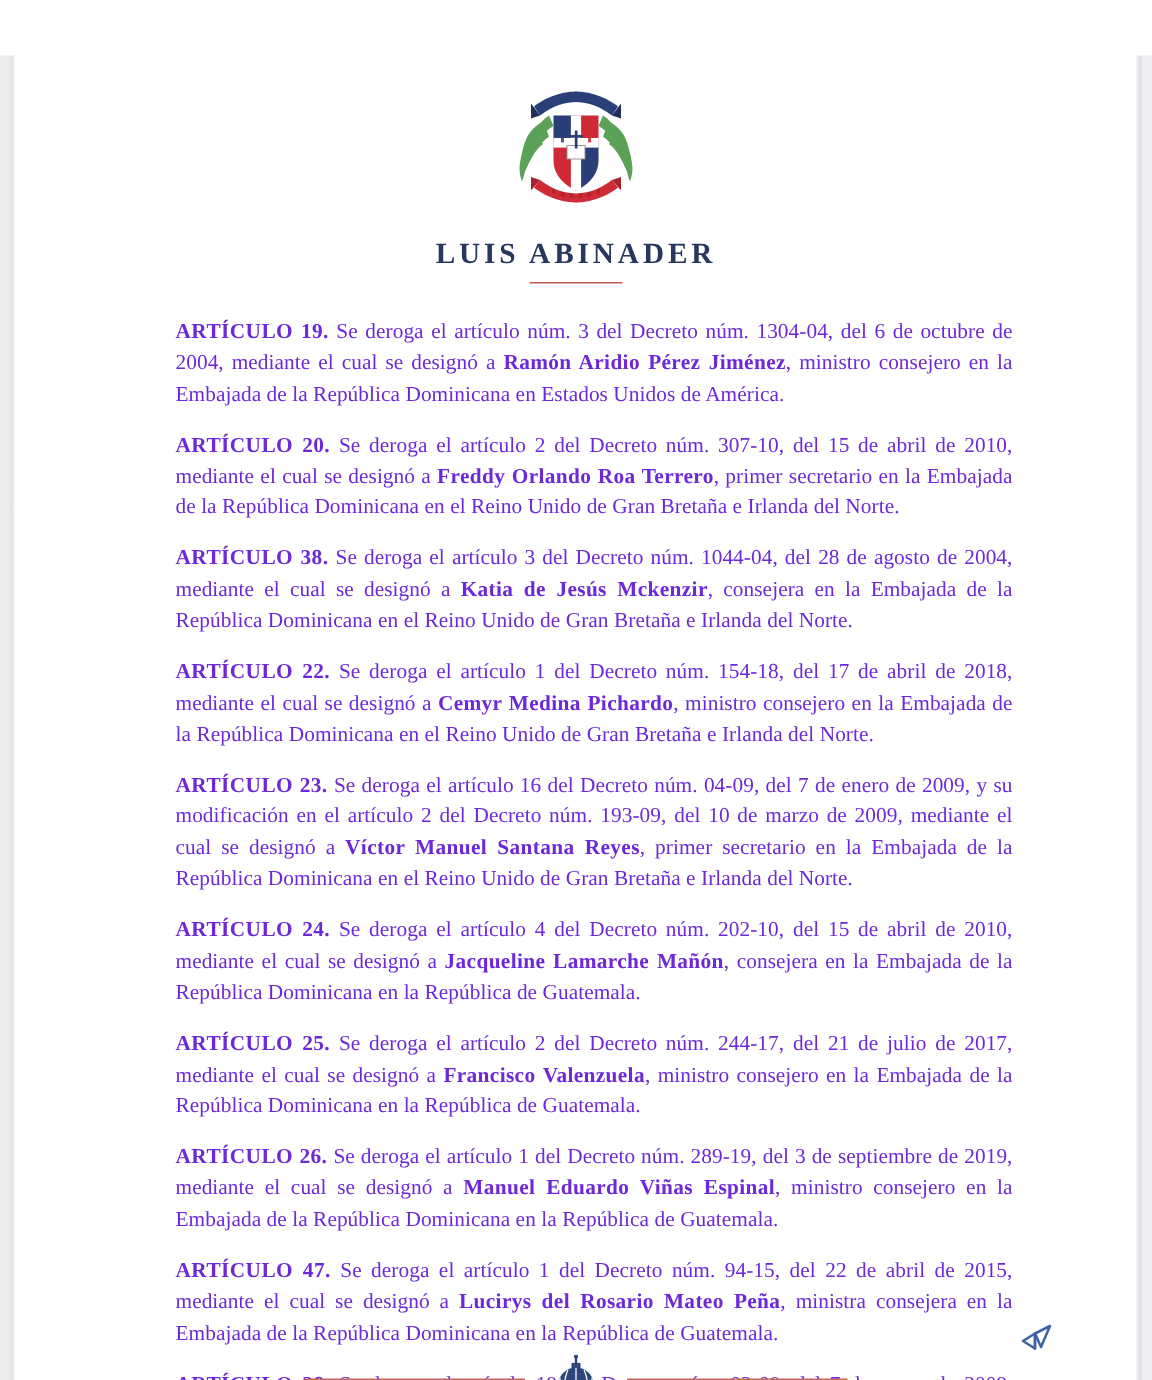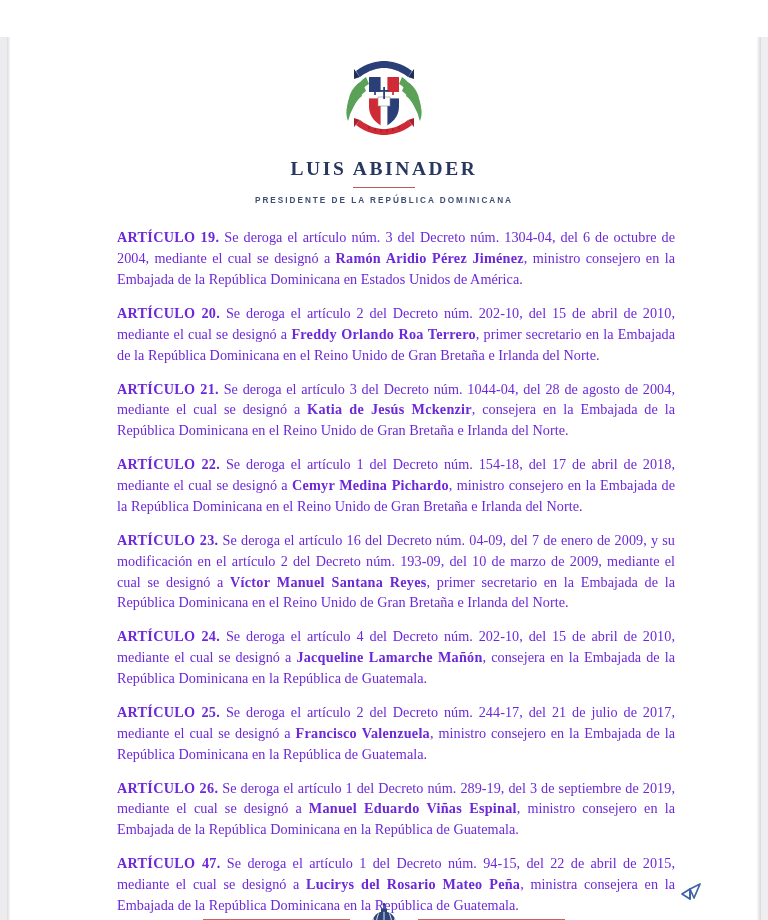--- a/index.html
+++ b/index.html
@@ -196,35 +196,34 @@
           <rect x="56" y="73" width="2" height="3"></rect>
           <rect x="62" y="71" width="2" height="3"></rect>
         </g>
       </svg>
     </span>
 
     <p class="pres-name">LUIS ABINADER</p>
 
     <hr class="name-rule">
 
-    <p class="pres-title">PRESIDENTE DE LA REPÚBLICA DOMINICANA</p>
   </div>
 
   <div class="doc-body">
 
     <p class="article">
       <span class="art-label">ARTÍCULO 19.</span><span>  Se deroga el artículo núm. 3 del Decreto núm. 1304-04, del 6 de octubre de 2004, mediante el cual se designó a </span><span class="person">Ramón Aridio Pérez Jiménez</span><span>, ministro consejero en la Embajada de la República Dominicana en Estados Unidos de América.</span>
     </p>
 
     <p class="article">
-      <span class="art-label">ARTÍCULO 20.</span><span>  Se deroga el artículo 2 del Decreto núm. 202-10,  del 15 de abril de 2010, mediante el cual se designó a </span><span class="person">Freddy Orlando Roa Terrero</span><span>, primer secretario en la Embajada de la República Dominicana en el Reino Unido de Gran Bretaña e Irlanda del Norte.</span>
-    </p>
-
-    <p class="article">
-      <span class="art-label">ARTÍCULO 21.</span><span> Se deroga el artículo 3 del Decreto núm. 1044-04, del 28 de agosto de 2004, mediante el cual se designó a </span><span class="person">Katia de Jesús Mckenzir</span><span>, consejera en la Embajada de la República Dominicana en el Reino Unido de Gran Bretaña e Irlanda del Norte.</span>
+      <span class="art-label">ARTÍCULO 20.</span><span>  Se deroga el artículo 2 del Decreto núm. 307-10,  del 15 de abril de 2010, mediante el cual se designó a </span><span class="person">Freddy Orlando Roa Terrero</span><span>, primer secretario en la Embajada de la República Dominicana en el Reino Unido de Gran Bretaña e Irlanda del Norte.</span>
+    </p>
+
+    <p class="article">
+      <span class="art-label">ARTÍCULO 38.</span><span> Se deroga el artículo 3 del Decreto núm. 1044-04, del 28 de agosto de 2004, mediante el cual se designó a </span><span class="person">Katia de Jesús Mckenzir</span><span>, consejera en la Embajada de la República Dominicana en el Reino Unido de Gran Bretaña e Irlanda del Norte.</span>
     </p>
 
     <p class="article">
       <span class="art-label">ARTÍCULO 22.</span><span> Se deroga el artículo 1 del  Decreto núm. 154-18, del 17 de abril de 2018, mediante el cual se designó a </span><span class="person">Cemyr Medina Pichardo</span><span>, ministro consejero en la Embajada de la República Dominicana en el Reino Unido de Gran Bretaña e Irlanda del Norte.</span>
     </p>
 
     <p class="article">
       <span class="art-label">ARTÍCULO 23.</span><span> Se deroga el artículo 16 del Decreto núm. 04-09, del 7 de enero de 2009, y su modificación en el artículo 2 del Decreto núm. 193-09, del 10 de marzo de 2009, mediante el cual se designó a </span><span class="person">Víctor Manuel Santana Reyes</span><span>, primer secretario en la Embajada de la República Dominicana en el Reino Unido de Gran Bretaña e Irlanda del Norte.</span>
     </p>
 

